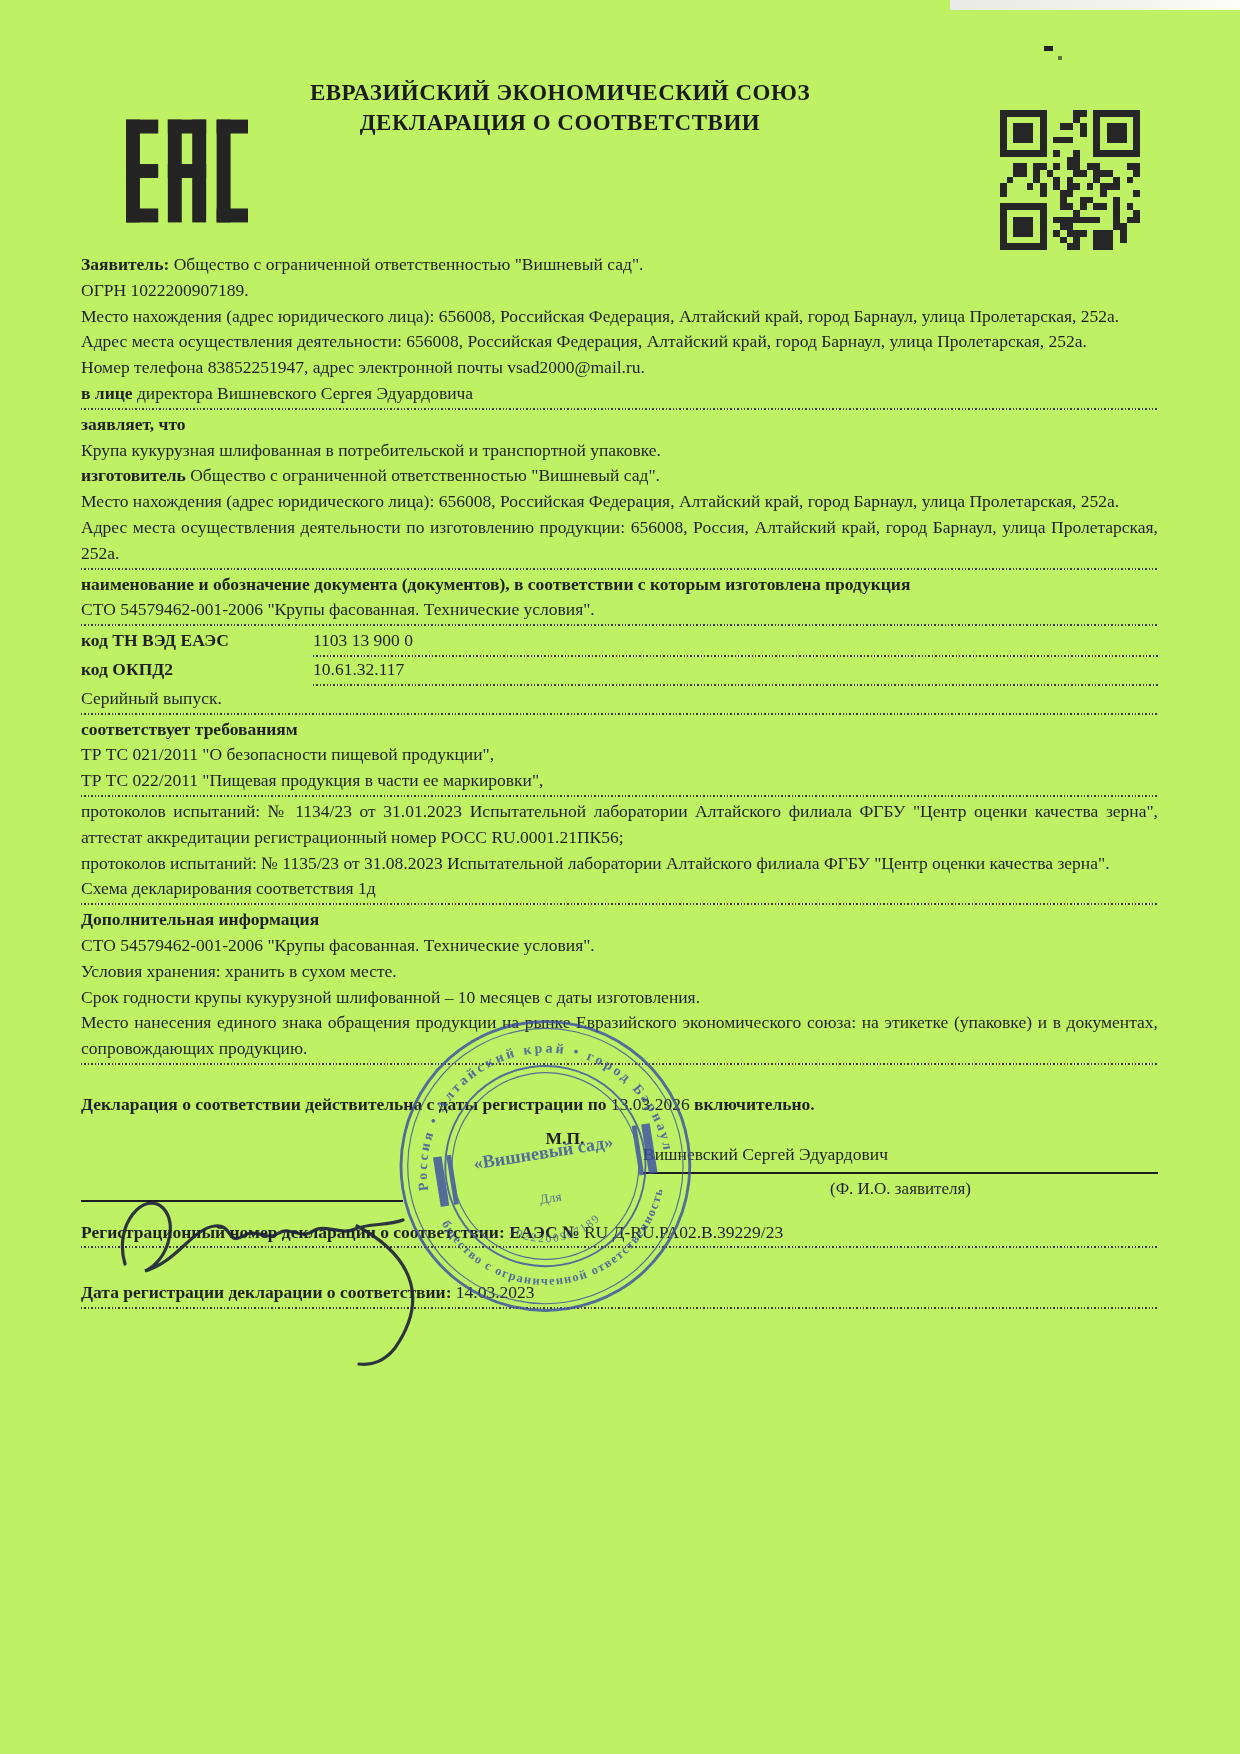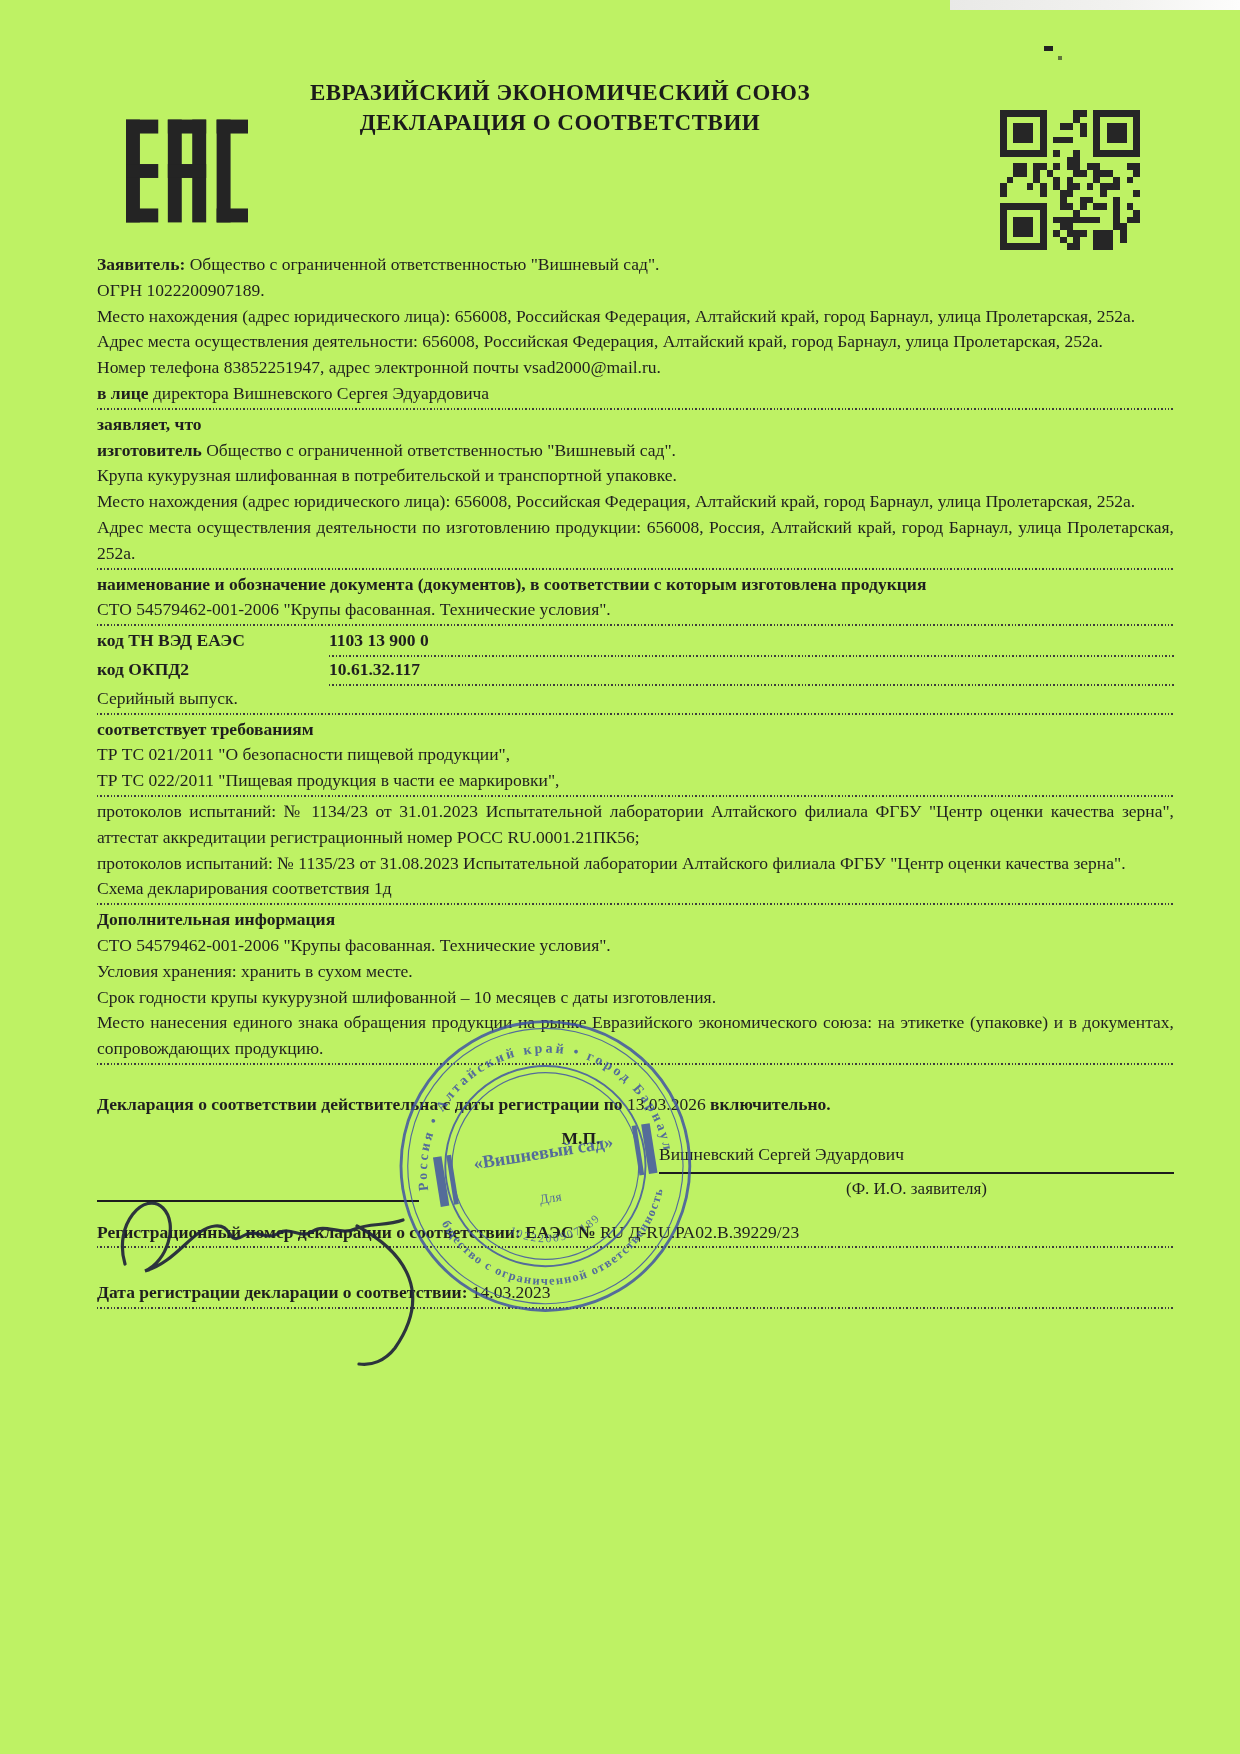--- a/index.html
+++ b/index.html
@@ -16,36 +16,36 @@
   }
   
   .title{
     position:absolute;left:235px;top:78px;width:650px;
     text-align:center;font-weight:bold;font-size:23px;line-height:30px;
     letter-spacing:.5px;color:#1b1b1b;
   }
   .eac{position:absolute;left:126px;top:112px;}
   .qr{position:absolute;left:1000px;top:110px;}
   
-  .content{position:absolute;left:97px;top:252px;width:1077px;}
+  .content{position:absolute;left:81px;top:252px;width:1077px;}
   p.para{margin:0;}
   .justify{text-align:justify;}
   .b{font-weight:bold;}
   .dotted-under{
     background-image:repeating-linear-gradient(90deg,#3c3c3c 0 1.4px,transparent 1.4px 3.4px);
     background-size:100% 2px;
     background-repeat:no-repeat;
     background-position:0 100%;
     padding-bottom:3px;
     margin-bottom:2px !important;
   }
   .code-row{display:flex;}
   .code-label{width:232px;font-weight:bold;flex:0 0 auto;}
   .code-value{
-    flex:1;font-weight:bold;
+    flex:1;font-weight:normal;
     background-image:repeating-linear-gradient(90deg,#3c3c3c 0 1.4px,transparent 1.4px 3.4px);
     background-size:100% 2px;background-repeat:no-repeat;background-position:0 100%;
     padding-bottom:3px;
   }
   .validity{margin-top:27px !important;}
   
   .sig-row{display:flex;align-items:flex-end;margin-top:8px;}
   .sig-left{flex:0 0 322px;}
   .sig-mid{flex:0 0 240px;box-sizing:border-box;padding-left:84px;text-align:center;
            font-weight:bold;margin-bottom:50px;}
@@ -313,24 +313,24 @@
 
     <p class="para">ОГРН 1022200907189.</p>
     <p class="para justify">Место нахождения (адрес юридического лица): 656008, Российская Федерация, Алтайский край, город Барнаул, улица Пролетарская, 252а.</p>
     <p class="para justify">Адрес места осуществления деятельности: 656008, Российская Федерация, Алтайский край, город Барнаул, улица Пролетарская, 252а.</p>
     <p class="para">Номер телефона 83852251947, адрес электронной почты vsad2000@mail.ru.</p>
 
     <p class="para dotted-under"><b class="b">в лице</b>
       <span>директора Вишневского Сергея Эдуардовича</span></p>
 
     <p class="para b">заявляет, что</p>
+    <p class="para">Крупа кукурузная шлифованная в потребительской и транспортной упаковке.</p>
+
     <p class="para"><b class="b">изготовитель</b>
       <span>Общество с ограниченной ответственностью "Вишневый сад".</span></p>
-
-    <p class="para">Крупа кукурузная шлифованная в потребительской и транспортной упаковке.</p>
 
     <p class="para justify">Место нахождения (адрес юридического лица): 656008, Российская Федерация, Алтайский край, город Барнаул, улица Пролетарская, 252а.</p>
     <p class="para justify dotted-under">Адрес места осуществления деятельности по изготовлению продукции: 656008, Россия, Алтайский край, город Барнаул, улица Пролетарская, 252а.</p>
 
     <p class="para b">наименование и обозначение документа (документов), в соответствии с которым изготовлена продукция</p>
     <p class="para dotted-under">СТО 54579462-001-2006 "Крупы фасованная. Технические условия".</p>
 
     <div class="code-row">
       <span class="code-label">код ТН ВЭД ЕАЭС</span>
       <span class="code-value">1103 13 900 0</span>

